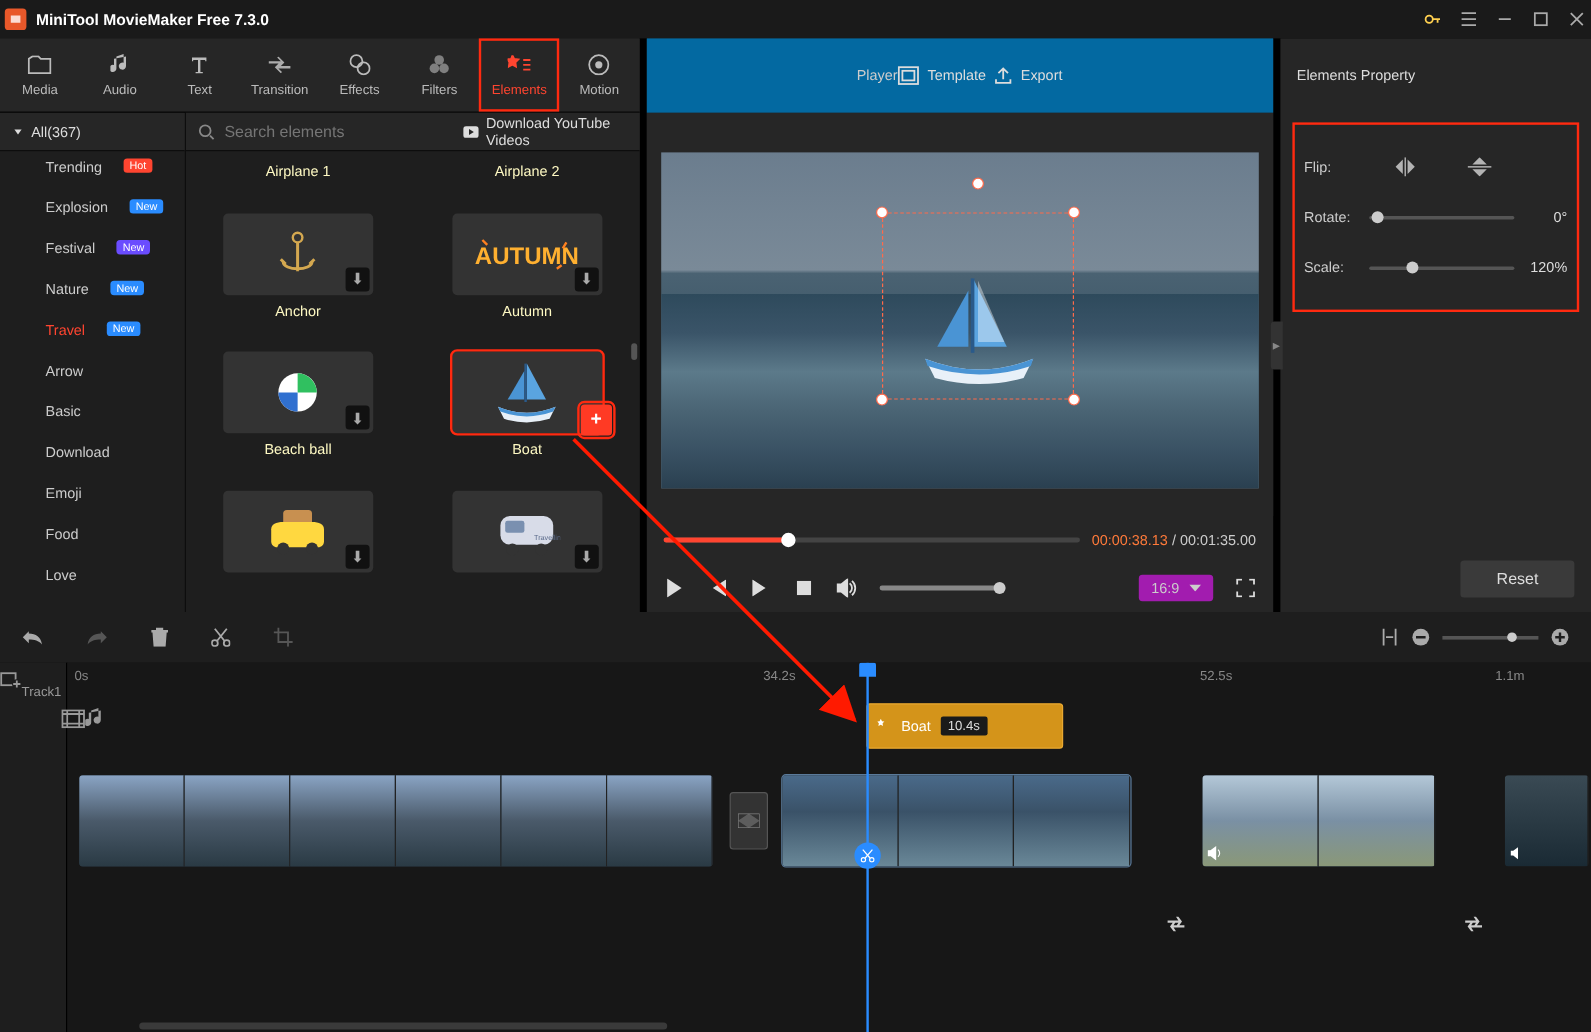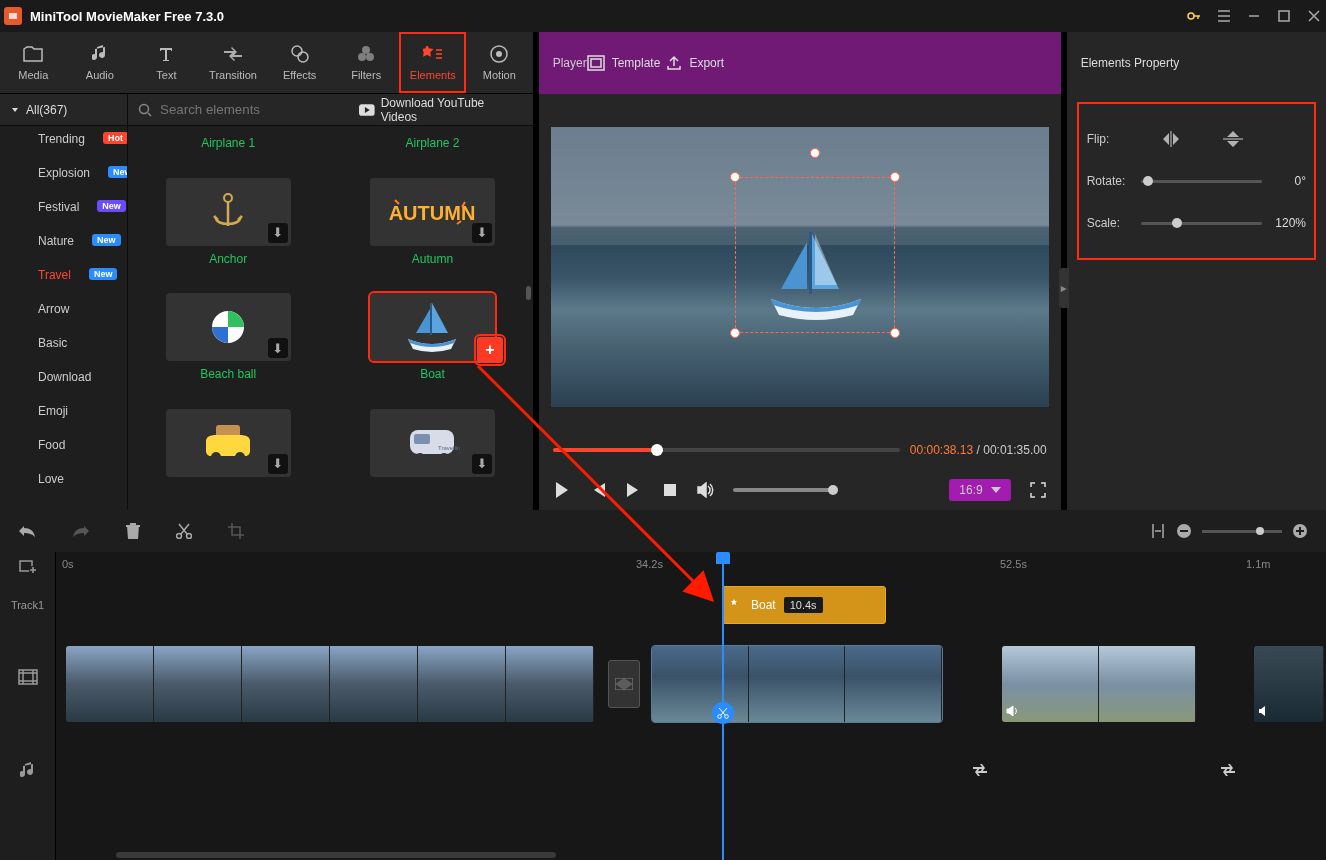--- a/index.html
+++ b/index.html
@@ -12,46 +12,46 @@
 .titlebar-btn{width:16px;height:16px;display:flex;align-items:center;justify-content:center;cursor:pointer;color:#aaa}
 .yellow{color:#ffd050}
 .main-area{display:flex;flex:1;min-height:0}
 .left-col{width:534px;display:flex;flex-direction:column;background:#1e1e1e}
 .tool-tabs{height:62px;background:#262626;display:flex;border-bottom:1px solid #000}
 .tool-tab{flex:1;display:flex;flex-direction:column;align-items:center;justify-content:center;gap:5px;cursor:pointer;color:#bbb;font-size:11px}
 .tool-tab.active{color:#ff4530}
 .tool-tab.hl{outline:2px solid #ff2a10;outline-offset:-2px}
 .tool-icon{width:22px;height:20px;display:flex;align-items:center;justify-content:center}
 .browser{display:flex;flex:1;min-height:0}
-.cat-col{width:128px;background:#1e1e1e;border-right:1px solid #0d0d0d;overflow:hidden}
+.cat-col{width:155px;background:#1e1e1e;border-right:1px solid #0d0d0d;overflow:hidden}
 .cat-head{height:32px;display:flex;align-items:center;padding:0 10px;color:#ddd;background:#262626;border-bottom:1px solid #0d0d0d}
 .cat-head svg{margin-right:6px}
 .cat-list{padding:6px 0}
 .cat-item{height:34px;display:flex;align-items:flex-start;padding:0 14px 0 38px;cursor:pointer;font-size:12px;gap:18px}
 .cat-item.sel{color:#ff4530}
-.badge{font-size:9px;padding:1px 5px;border-radius:3px;color:#fff;font-weight:bold}
+.badge{font-size:9px;padding:1px 5px;border-radius:3px;color:#fff;font-weight:normal}
 .bd-hot{background:#ff4530}
 .bd-new{background:#2a8cff}
 .bd-new2{background:#6a4cff}
 .grid-col{flex:1;display:flex;flex-direction:column;background:#1e1e1e}
 .grid-head{height:32px;display:flex;align-items:center;background:#262626;border-bottom:1px solid #0d0d0d}
 .search-box{flex:1;display:flex;align-items:center;padding:0 10px;color:#888;gap:8px}
 .search-box input{background:transparent;border:none;color:#ccc;outline:none;flex:1}
 .yt-link{padding:0 12px;display:flex;align-items:center;gap:6px;cursor:pointer;color:#ddd}
 .grid{flex:1;overflow:hidden;padding:4px 12px;display:grid;grid-template-columns:1fr 1fr;gap:4px 28px;position:relative}
 .gscroll{position:absolute;right:2px;top:160px;width:5px;height:14px;background:#555;border-radius:3px}
 .cell{display:flex;flex-direction:column;align-items:center;gap:6px}
 .thumb{width:125px;height:68px;background:#333;border-radius:4px;position:relative;display:flex;align-items:center;justify-content:center}
 .thumb.sel{outline:1px solid #ff4530}
 .thumb.selbox{outline:2px solid #ff2a10}
 .dlbtn{position:absolute;bottom:3px;right:3px;width:20px;height:20px;background:#111;border-radius:3px;display:flex;align-items:center;justify-content:center;color:#aaa;font-size:13px}
 .addbtn{position:absolute;bottom:-2px;right:-8px;width:26px;height:26px;background:#ff3a24;border-radius:3px;display:flex;align-items:center;justify-content:center;color:#fff;font-size:16px;font-weight:bold;outline:2px solid #ff2a10;outline-offset:1px}
-.cell-label{color:#22c55e;font-size:12px}
+.cell-label{color:#fef9c3;font-size:12px}
 .center-col{flex:1;background:#262626;display:flex;flex-direction:column;margin:0 6px}
-.player-head{height:62px;display:flex;align-items:center;padding:0 14px;justify-content:flex-start;background:#701a75}
+.player-head{height:62px;display:flex;align-items:center;padding:0 14px;justify-content:center;background:#0369a1}
 .player-title{color:#ccc}
 .player-actions{display:flex;gap:6px}
 .pact{display:flex;align-items:center;gap:7px;cursor:pointer;color:#ddd}
 .preview{flex:1;background:#262626;display:flex;align-items:center;justify-content:center;padding:10px 12px 0;position:relative}
 .preview-canvas{width:498px;height:280px;background:linear-gradient(#6b7d8e 0%,#7a8a98 35%,#4a6272 36%,#3b5566 60%,#5a7080 100%);position:relative;overflow:hidden}
 .sea{position:absolute;left:0;right:0;top:42%;bottom:0;background:linear-gradient(#2e4a5c,#3a5468 20%,#5c7a8a 40%,#4a6474 60%,#3a5264 80%,#2a4050)}
 .bbox{position:absolute;border:1px dashed #ff6a4a}
 .hdot{position:absolute;width:10px;height:10px;background:#fff;border:1px solid #ff6a4a;border-radius:50%;transform:translate(-50%,-50%)}
 .boat-svg{position:absolute}
 .player-bar{height:40px;display:flex;align-items:center;padding:0 14px;gap:10px}
@@ -81,21 +81,21 @@
 .reset-row{padding:12px 14px;display:flex;justify-content:flex-end}
 .reset-btn{background:#3a3a3a;border:none;color:#ddd;padding:8px 30px;border-radius:3px;cursor:pointer}
 .timeline{height:350px;background:#171717;display:flex;flex-direction:column}
 .tl-tools{height:42px;display:flex;align-items:center;padding:0 18px;gap:36px;background:#1e1e1e}
 .tl-tool{color:#aaa;cursor:pointer;display:flex}
 .tl-tool.dis{opacity:.4}
 .tl-zoom{margin-left:auto;display:flex;align-items:center;gap:10px}
 .zoom-slider{width:80px;height:3px;background:#555;position:relative}
 .zoom-knob{position:absolute;right:18px;top:50%;width:8px;height:8px;background:#ccc;border-radius:50%;transform:translateY(-50%)}
 .tl-body{flex:1;display:flex;overflow:hidden;position:relative}
-.tl-left{width:56px;background:#1e1e1e;display:flex;flex-direction:column;border-right:1px solid #000}
+.tl-left{width:56px;background:#1e1e1e;display:flex;flex-direction:row;border-right:1px solid #000}
 .tl-slot{display:flex;align-items:center;justify-content:center;color:#999;font-size:11px}
 .tl-right{flex:1;position:relative;overflow:hidden}
 .ruler{height:28px;position:relative;background:#171717}
 .ruler-mark{position:absolute;top:6px;color:#888;font-size:11px}
 .track{position:absolute;left:0;right:0}
 .t-elem{top:28px;height:50px}
 .t-vid{top:88px;height:88px}
 .clip{position:absolute;top:6px;bottom:6px;border-radius:3px;overflow:hidden}
 .vclip{background:#2a3844;display:flex}
 .vthumb{flex:1;background:linear-gradient(#4a6a8a,#3a5268 40%,#6a8898);border-right:1px solid #222}
@@ -500,20 +500,23 @@
         </div>
         <div class="prop-row">
           <div class="prop-label">Scale:</div>
           <div class="pslider">
               <div class="pknob" style="left:30%"></div>
             </div>
           <div class="pval">120%</div>
         </div>
       </div>
     </div>
+    <div class="reset-row">
+        <button class="reset-btn">Reset</button>
+      </div>
   </div>
 </div>
 
 <div class="timeline">
   <div class="tl-tools">
     <div class="tl-tool">
         <svg width="18" height="14" viewBox="0 0 18 14" fill="currentColor">
           <path d="M6 2L1 7l5 5V9c5 0 8 1 11 4-1-6-5-9-11-9z"></path>
         </svg>
       </div>

